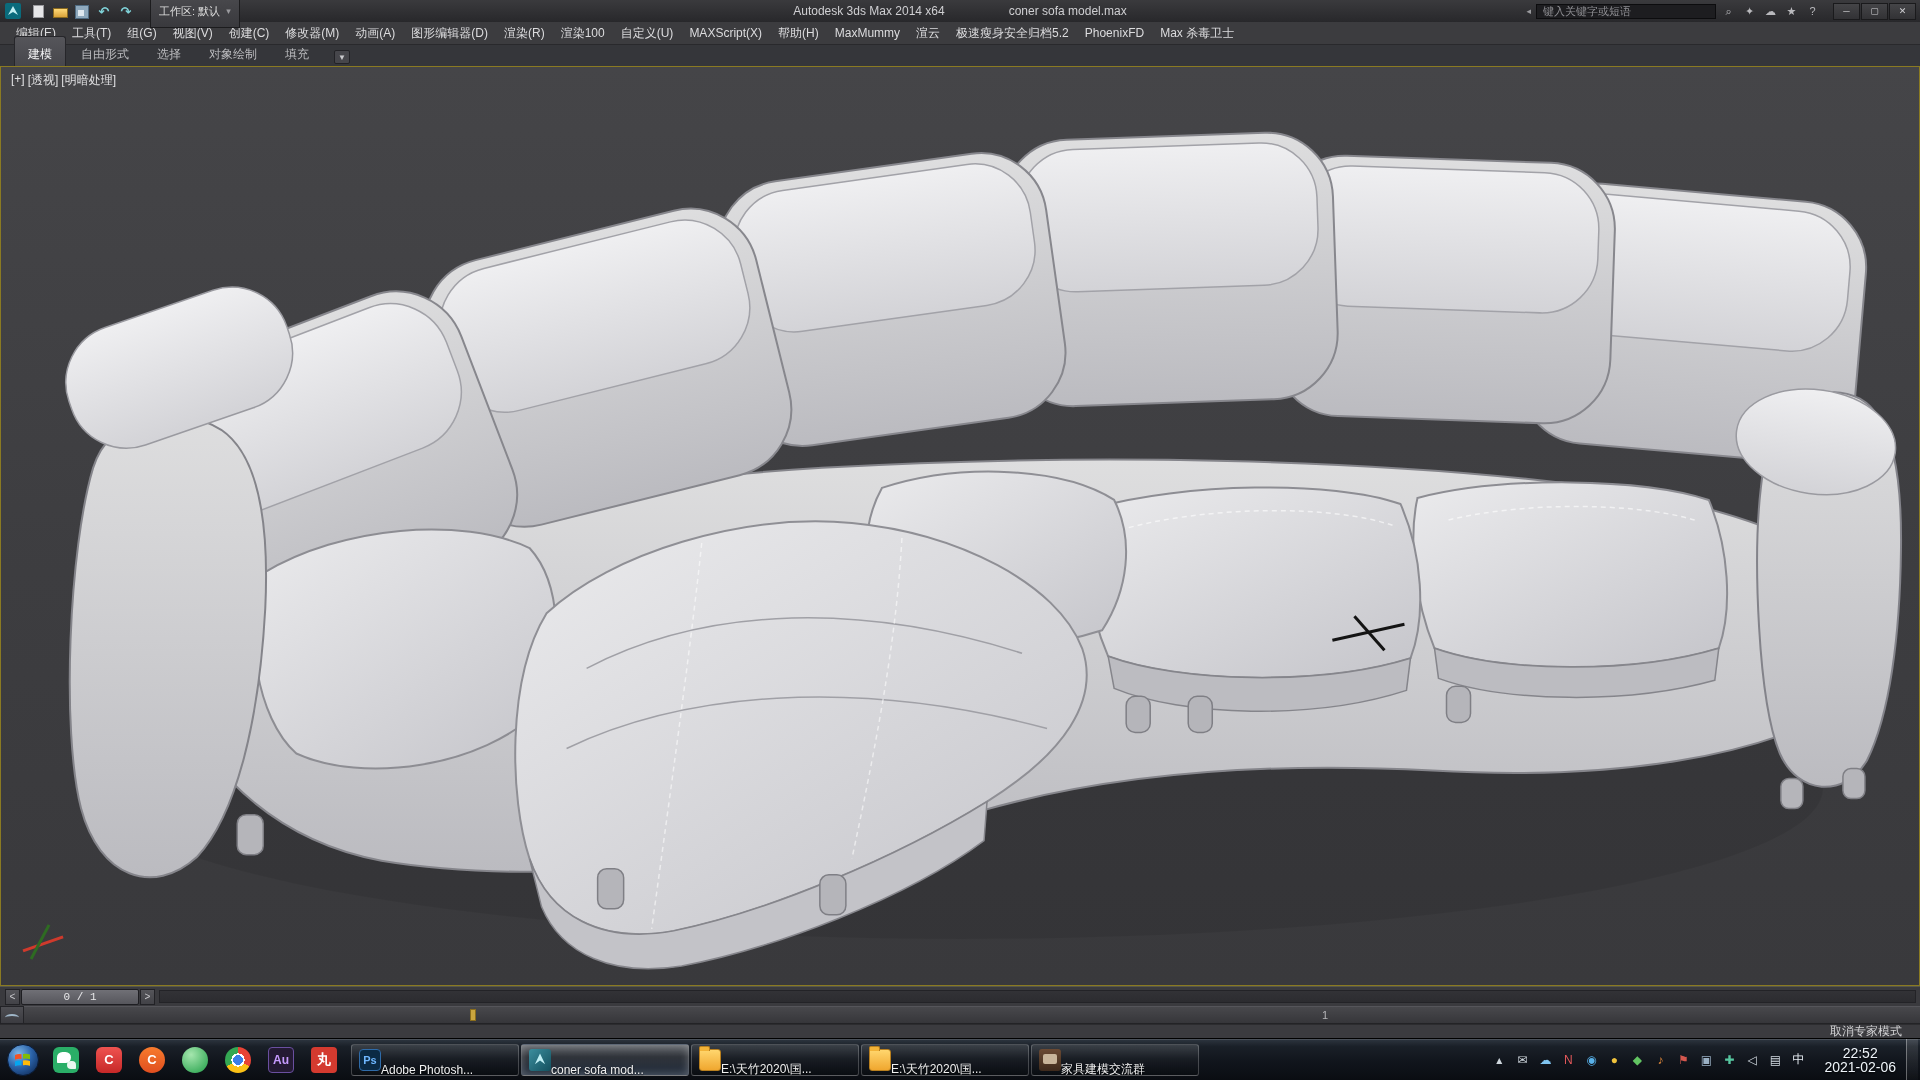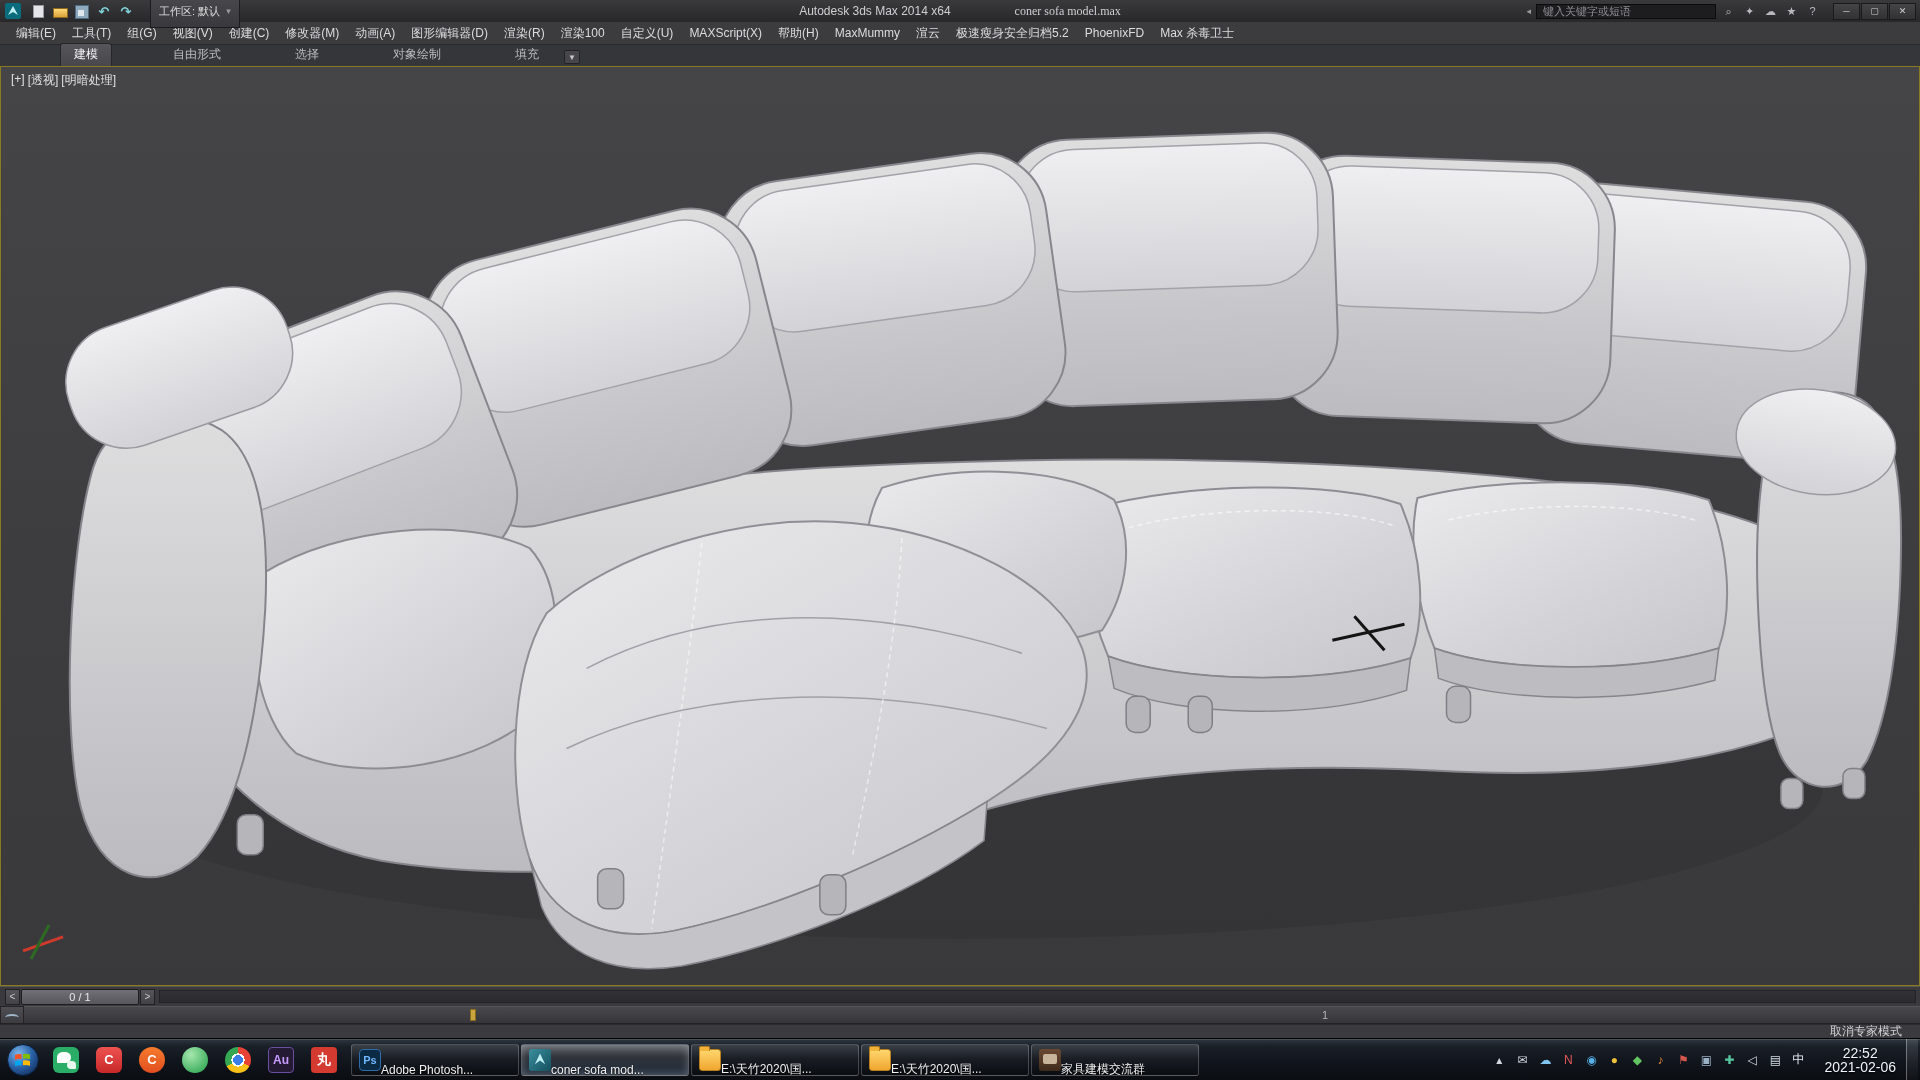--- a/index.html
+++ b/index.html
@@ -12,49 +12,49 @@
   .logo { width:18px; height:18px; display:flex; align-items:center; justify-content:center; }
   .qat { display:flex; gap:2px; }
   .qat-btn { width:20px; height:18px; position:relative; color:#7fd2d8; font-size:13px; line-height:17px; text-align:center; cursor:default; }
   .ic-new::before { content:""; position:absolute; left:5px; top:3px; width:9px; height:11px; background:#e6e6e8; border:1px solid #9a9a9e; }
   .ic-open::before { content:""; position:absolute; left:3px; top:6px; width:13px; height:8px; background:linear-gradient(#ffd977,#daa33a); border:1px solid #8a6a20; }
   .ic-save::before { content:""; position:absolute; left:3px; top:3px; width:12px; height:12px; background:#8fa9bd; border:1px solid #4f6b82; }
   .ic-save::after { content:""; position:absolute; left:6px; top:8px; width:6px; height:6px; background:#dfe8ef; }
   .workspace { height:16px; margin-left:8px; border:1px solid #1c1c1e; background:linear-gradient(#4a4a4e,#39393d); padding:16px 8px; font-size:11px; color:#ddd; display:flex; align-items:center; gap:6px; }
   .workspace .caret { color:#9a9a9e; font-size:9px; }
   .title-center { position:absolute; left:50%; transform:translateX(-50%); font-size:12px; color:#cfcfd2; white-space:nowrap; }
-  .title-center .doc { margin-left:64px;font-family:Liberation Serif, serif; }
+  .title-center .doc { margin-left:64px; }
   .tb-right { margin-left:auto; display:flex; align-items:center; gap:5px; }
   .collapse { color:#9a9a9e; font-size:9px; }
   .search-input { width:180px; height:15px; background:#1d1d20; border:1px solid #0c0c0e; color:#c5c5c9; font-size:11px; padding:0 6px; outline:none; }
   .search-input::placeholder { color:#8f8f93; }
   .tools { display:flex; gap:6px; }
   .tool-ic { color:#b9b9bd; font-size:11px; width:15px; text-align:center; }
   .winbtns { display:flex; gap:1px; margin-left:8px; }
   .winbtn { width:27px; height:17px; background:linear-gradient(#454548,#323235); border:1px solid #1a1a1c; color:#cfcfd2; font-size:9px; display:flex; align-items:center; justify-content:center; }
 
   
   .menubar { display:flex; align-items:stretch; background:#3c3c3f; border-bottom:1px solid #29292c; padding-left:8px; }
   .menu-item { padding:0 8px; font-size:12px; color:#dcdcde; display:flex; align-items:center; white-space:nowrap; }
 
   
   .ribbon { display:flex; align-items:flex-end; background:#35363a; padding-left:14px; gap:2px; }
-  .rtab { padding:2px 13px 3px; font-size:12px; color:#bcbcbf;margin-left:46px; }
+  .rtab { padding:9px 13px 3px; font-size:12px; color:#bcbcbf; }
   .rtab.active { background:linear-gradient(#55555a,#47474c); color:#f1f1f3; border:1px solid #26262a; border-bottom:none; border-radius:3px 3px 0 0; }
   .rib-caret { margin-left:10px; width:16px; height:14px; background:#46464b; border:1px solid #222226; color:#c9c9cd; font-size:8px; display:flex; align-items:center; justify-content:center; border-radius:2px; margin-bottom:2px; }
 
   
   .viewport { position:relative; border:1px solid #8a7a22; background:linear-gradient(180deg,#454548 0%,#3d3d40 55%,#39393c 100%); overflow:hidden; }
   .vplabel { position:absolute; top:5px; left:10px; z-index:5; display:flex; gap:3px; font-size:12px; color:#e0e0e2; }
   .sofa-svg { position:absolute; inset:0; width:100%; height:100%; }
 
   
   .timerow { display:flex; align-items:center; background:#3a3a3e; border-top:1px solid #57574b; padding:0 4px; }
   .ts-btn { width:15px; height:16px; background:linear-gradient(#55555a,#424247); border:1px solid #222226; color:#c9c9cd; font-size:10px; line-height:14px; text-align:center; margin:0 1px; }
-  .ts-handle { width:118px; height:16px; background:linear-gradient(#707076,#56565c); border:1px solid #1e1e22; color:#e8e8ea; font-size:11px; text-align:center; line-height:15px; border-radius:2px; }
+  .ts-handle { width:118px; height:16px; background:linear-gradient(#707076,#56565c); border:1px solid #1e1e22; color:#e8e8ea; font-size:11px; text-align:center; line-height:15px; border-radius:2px;font-family:Liberation Mono, monospace; }
   .ts-rail { flex:1; margin-left:3px; height:13px; background:linear-gradient(#323236,#2c2c30); border:1px solid #232327; }
 
   
   .trackrow { display:flex; align-items:stretch; background:#3f3f43; }
   .mce-btn { width:24px; background:linear-gradient(#4e4e53,#3b3b40); border:1px solid #232327; position:relative; }
   .mce-btn::before { content:""; position:absolute; left:4px; right:4px; top:7px; border-top:2px solid #9fb6c8; border-radius:50%; height:5px; }
   .track { position:relative; flex:1; background:linear-gradient(#48484c,#36363a); border-top:1px solid #55555a; border-bottom:1px solid #232326; }
   .key-marker { position:absolute; left:446px; top:2px; bottom:2px; width:6px; background:#caa53e; border:1px solid #8a6d1c; }
   .tick-label { position:absolute; left:1298px; top:2px; color:#b5b5b9; font-size:11px; }
 

